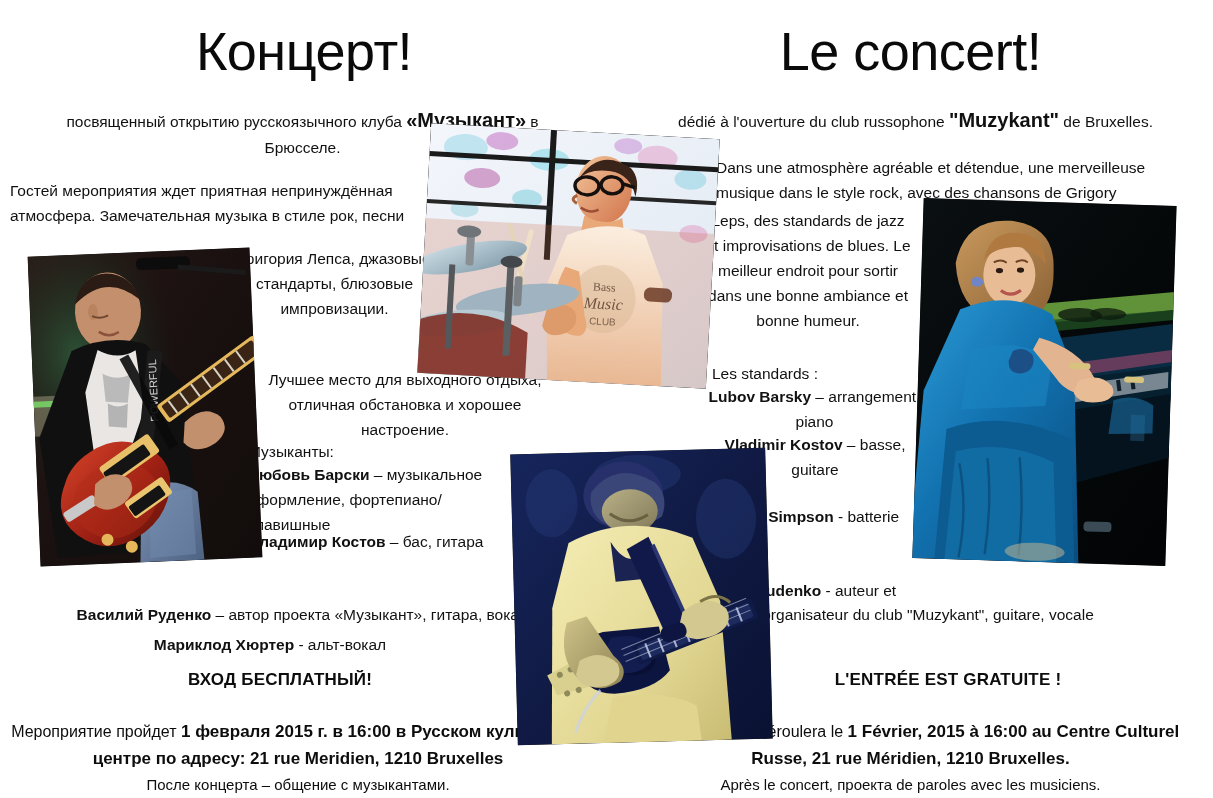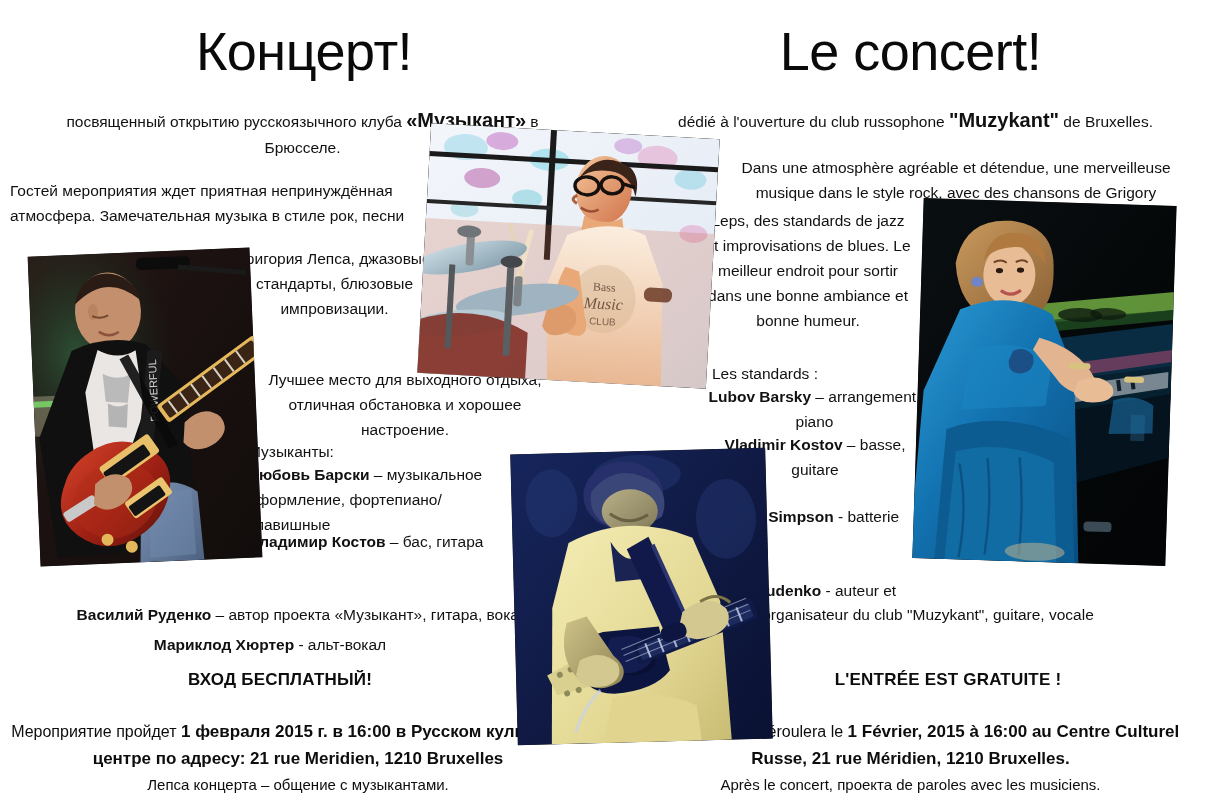--- a/index.html
+++ b/index.html
@@ -98,21 +98,21 @@
   }
   .ru-when b { font-weight: 700; font-size: 17px; }
   .ru-after {
     position: absolute;
     top: 764px; left: 8px; width: 580px;
     text-align: center;
     font-size: 15px;
   }
 
   
-  .fr-intro  { top: 143px; left: 108px; width: 480px; text-align: center; }
+  .fr-intro  { top: 143px; left: 108px; width: 480px; }
   .fr-intro2 { top: 196px; left: 95px;  width: 210px; text-align: center; }
 
   .fr-mus-head { top: 349px; left: 104px; width: 220px; text-align: left; }
   .fr-mus-1    { top: 372px; left: 84px;  width: 245px; text-align: center; }
   .fr-mus-2    { top: 420px; left: 104px; width: 206px; text-align: center; }
   .fr-mus-3    { top: 492px; left: 104px; width: 196px; text-align: center; }
   .fr-mus-4    { top: 566px; left: 90px;  width: 400px; text-align: left; }
   .fr-mus-5    { top: 590px; left: 80px;  width: 480px; text-align: center; }
   .fr-mus-6    { top: 613px; left: 80px;  width: 480px; text-align: center; }
 
@@ -210,21 +210,21 @@
     <div class="para ru-mus-5">
       <b>Мариклод Хюртер</b><span> - альт-вокал</span>
     </div>
 
     <div class="ru-free">ВХОД БЕСПЛАТНЫЙ!</div>
 
     <div class="ru-when">
       <span>Мероприятие пройдет </span><b>1 февраля 2015 г. в 16:00 в Русском культурном центре по адресу: 21 rue Meridien, 1210 Bruxelles</b>
     </div>
 
-    <div class="ru-after">Лепса концерта – общение с музыкантами.</div>
+    <div class="ru-after">После концерта – общение с музыкантами.</div>
   </div>
 
   <div class="col col-fr">
 
     <h1 class="title title-fr">Le concert!</h1>
 
     <div class="subtitle subtitle-fr">
       <span>dédié à l'ouverture du club russophone </span><b>"Muzykant"</b><span> de Bruxelles.</span>
     </div>
 

